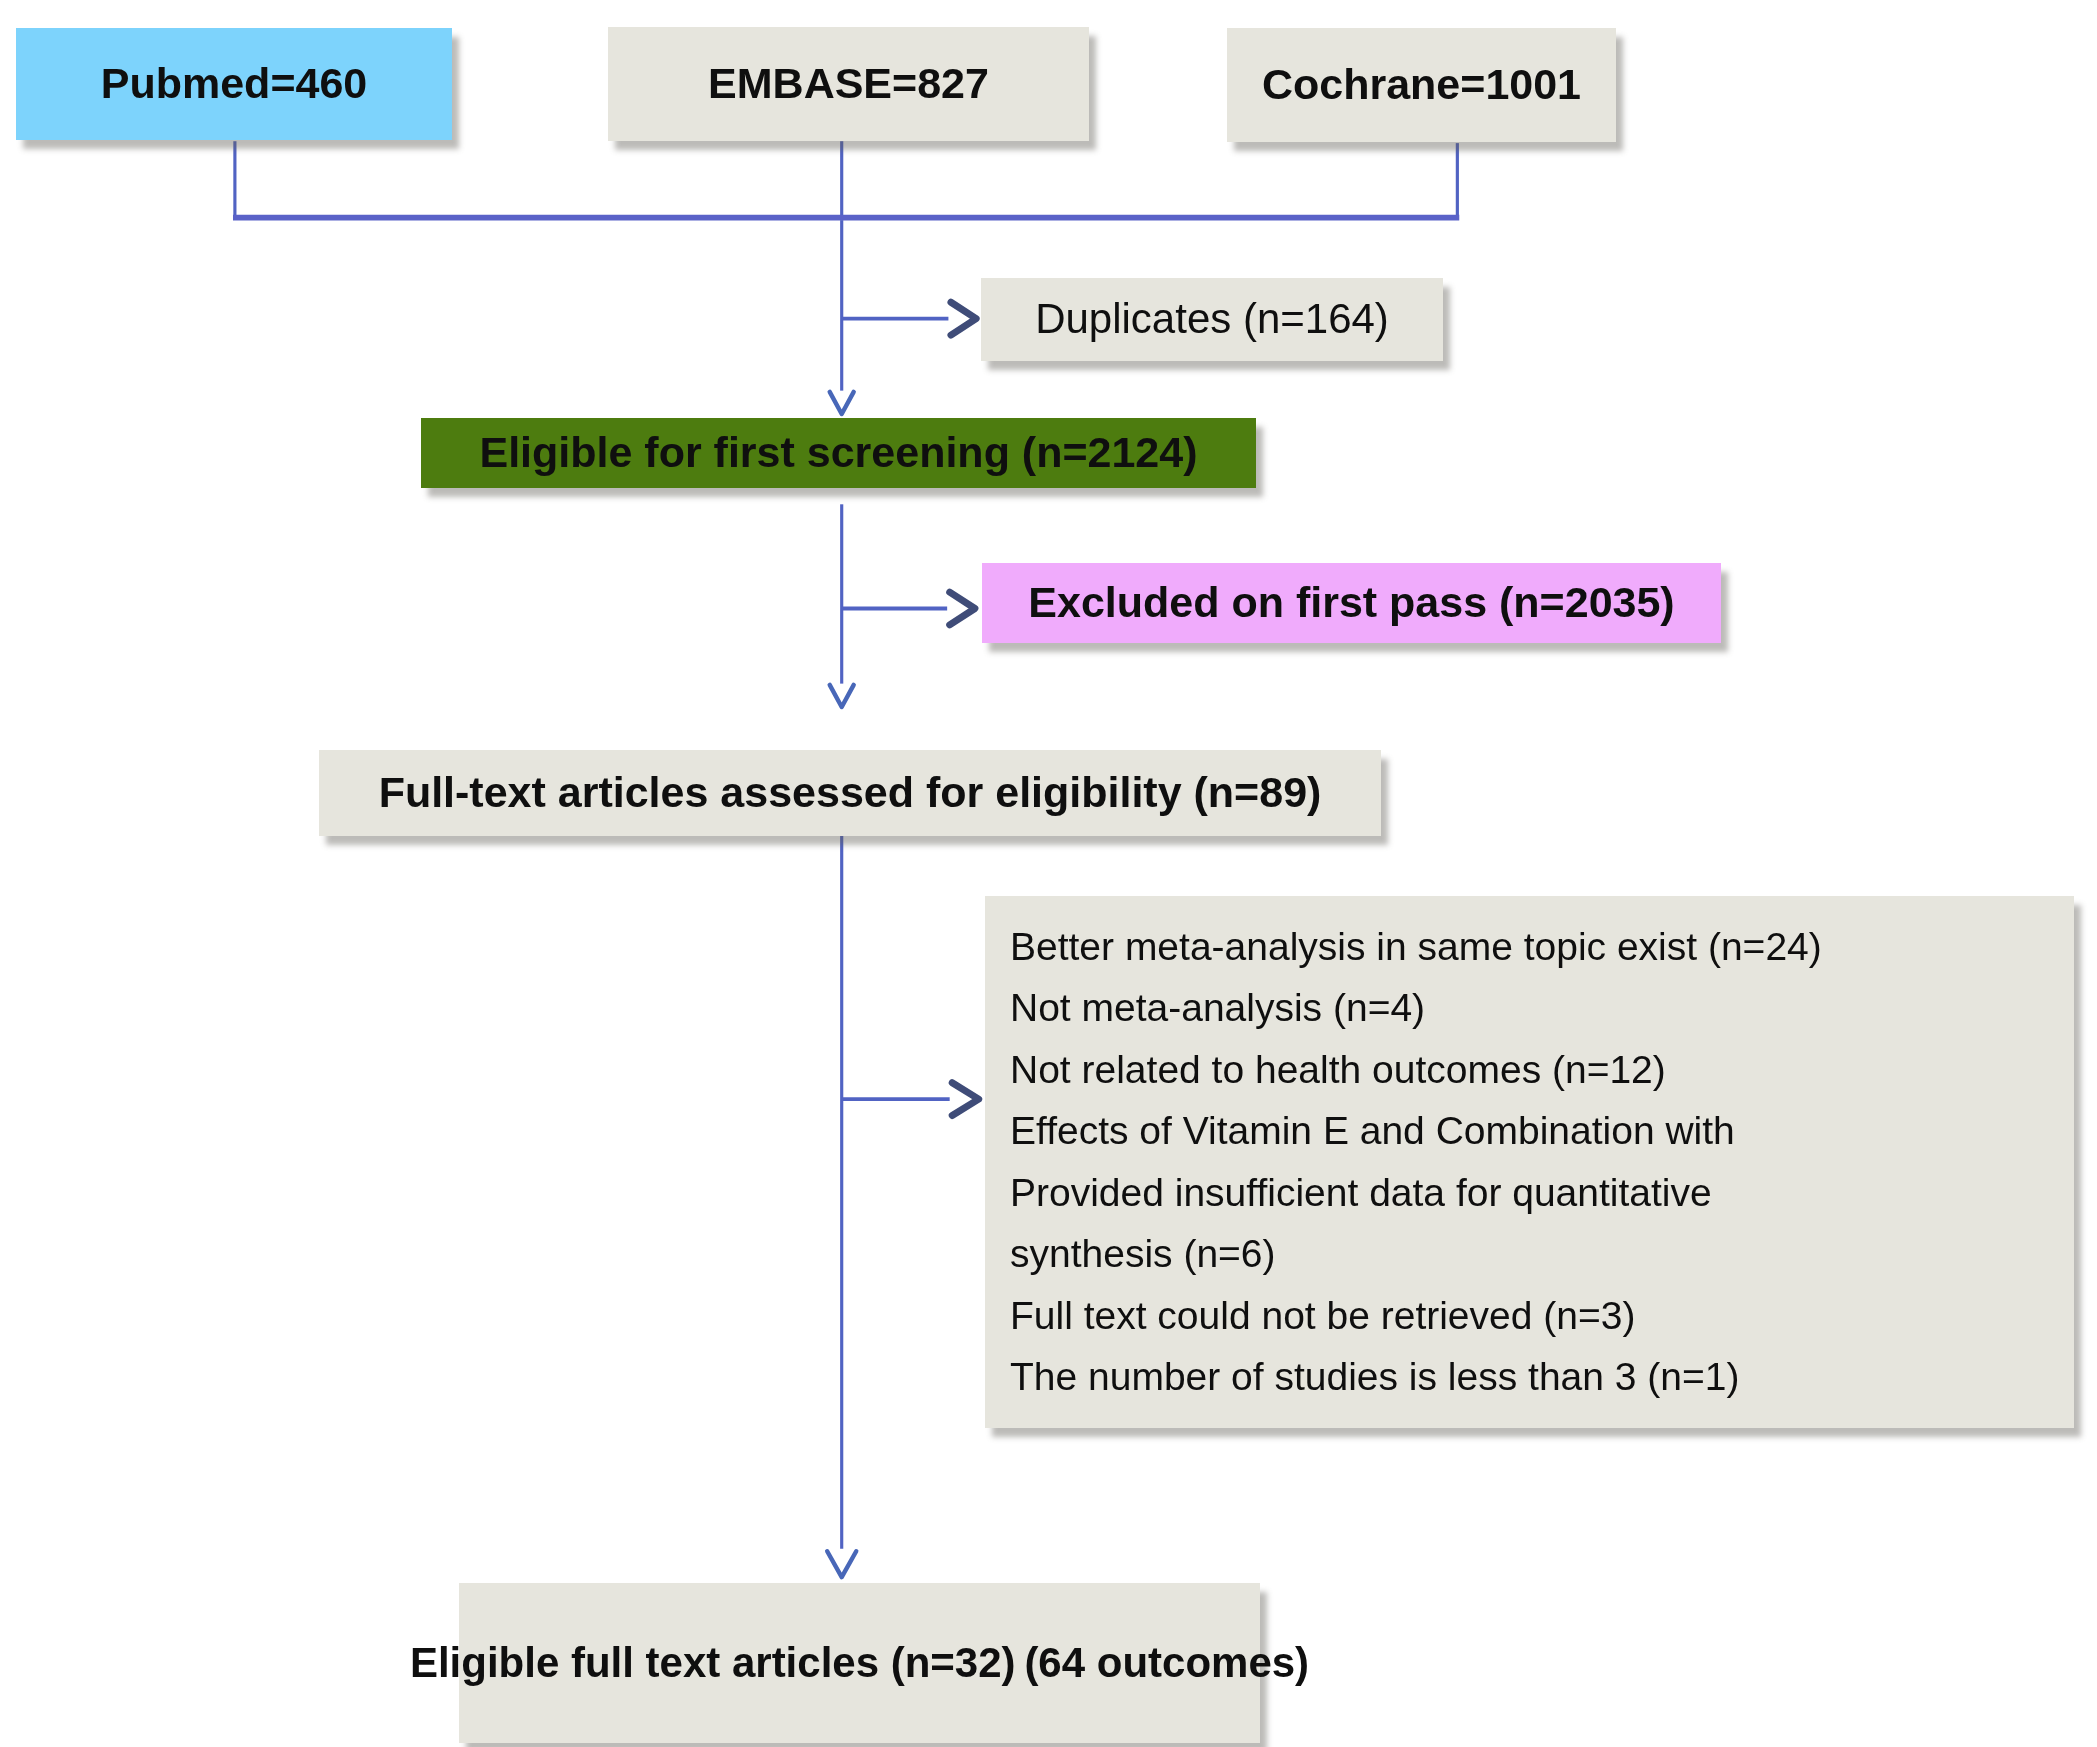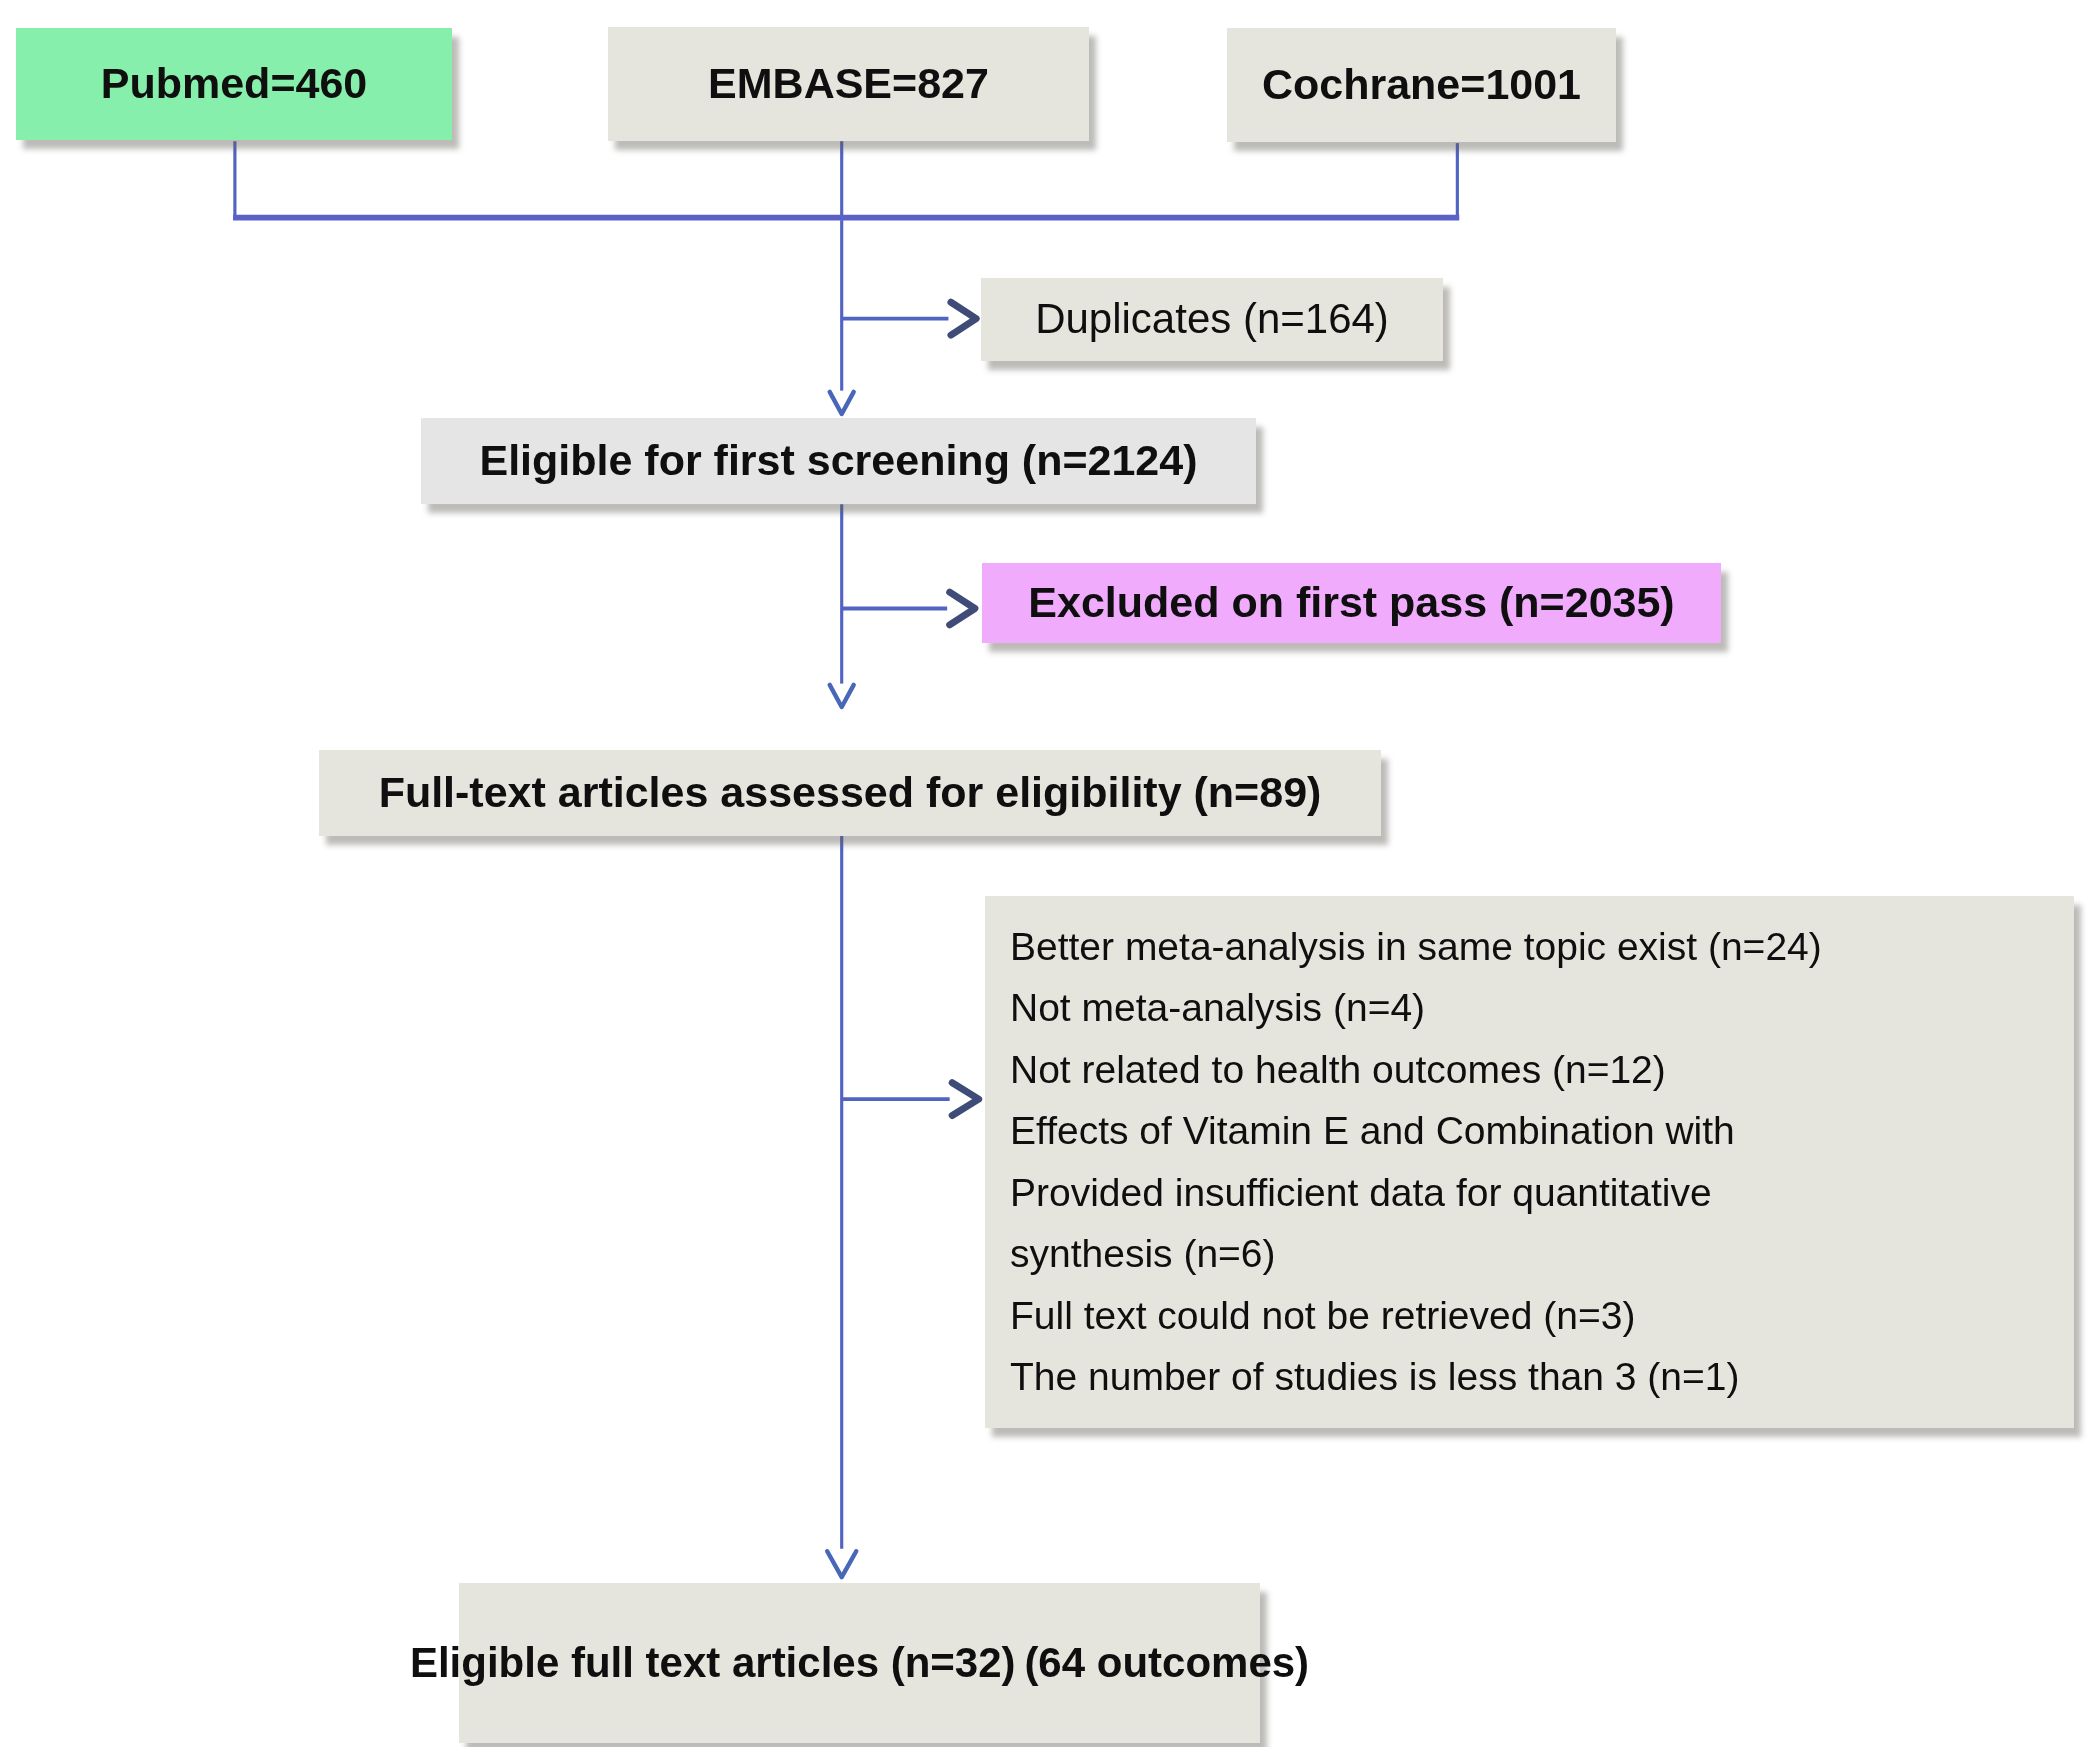--- a/index.html
+++ b/index.html
@@ -86,29 +86,29 @@
       <path d="M1310 2456 L1333 2497 L1356 2456"></path>
     </g>
 
     <g fill="none" stroke-width="11" stroke-linecap="round" stroke-linejoin="round" stroke="#3f4c78">
       <path d="M1506 478 L1546 504 L1506 530"></path>
       <path d="M1504 937 L1544 963 L1504 989"></path>
       <path d="M1508 1714 L1550 1740 L1508 1766"></path>
     </g>
   </svg>
 
-  <div class="box bold fs68" style="left: 16px; top: 28px; width: 436px; height: 112px; background: #86efac;">Pubmed=460</div>
+  <div class="box bold fs68" style="left: 16px; top: 28px; width: 436px; height: 112px; background: #7dd3fc;">Pubmed=460</div>
 
   <div class="box bold fs68" style="left: 608px; top: 26.5px; width: 481px; height: 114px; background: rgb(230, 229, 221);">EMBASE=827</div>
 
   <div class="box bold fs68" style="left: 1227px; top: 28px; width: 389px; height: 114px; background: rgb(230, 229, 221);">Cochrane=1001</div>
 
   <div class="box fs66" style="left: 981px; top: 278px; width: 462px; height: 83px; background: rgb(230, 229, 221);">Duplicates (n=164)</div>
 
-  <div class="box bold fs68" style="left: 421px; top: 418px; width: 835px; height: 86px; background: #e5e5e5;">Eligible for first screening (n=2124)</div>
+  <div class="box bold fs68" style="left: 421px; top: 418px; width: 835px; height: 70px; background: #4d7c0f;">Eligible for first screening (n=2124)</div>
 
   <div class="box bold fs68" style="left: 982px; top: 563px; width: 739px; height: 80px; background: #f0abfc;">Excluded on first pass (n=2035)</div>
 
   <div class="box bold fs68" style="left: 319px; top: 709px; width: 1062px; height: 86px; background: rgb(230, 229, 221); margin-top: 41px;">Full-text articles assessed for eligibility (n=89)</div>
 
   <div class="box reasons" style="left: 985px; top: 896px; width: 1089px; height: 532px; background: rgb(230, 229, 221);">
     <span class="reason-line">Better meta-analysis in same topic exist (n=24)</span>
     <span class="reason-line">Not meta-analysis (n=4)</span>
     <span class="reason-line">Not related to health outcomes (n=12)</span>
     <span class="reason-line">Effects of Vitamin E and Combination with</span>

